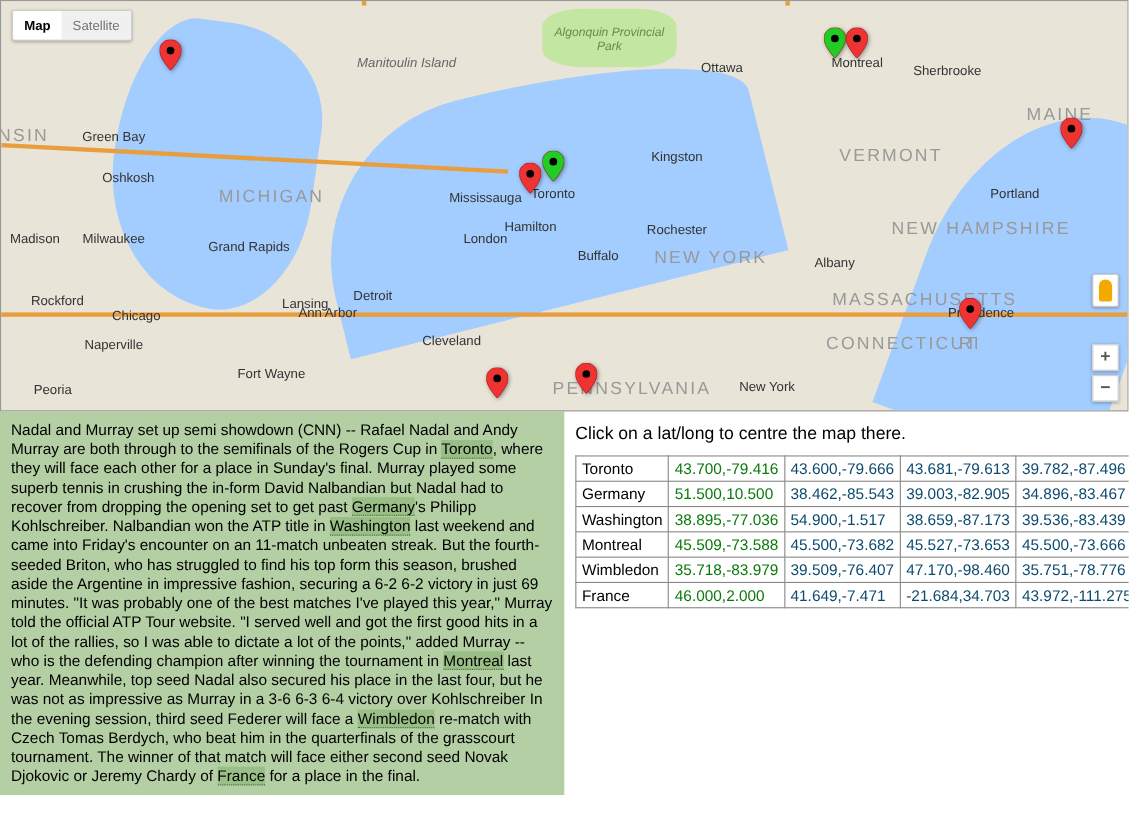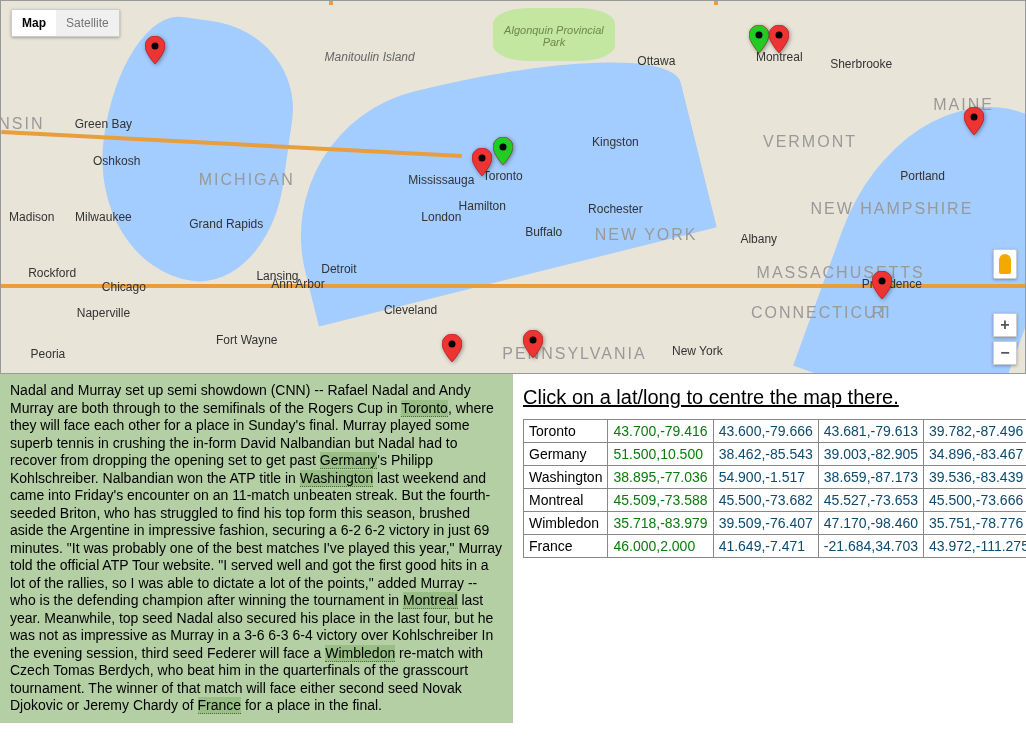--- a/index.html
+++ b/index.html
@@ -28,21 +28,21 @@
   .type-switch .tab:not(.active){ background:#f0f0f0; }
   .pin { position: absolute; width: 20px; height: 28px; transform: translate(-50%,-100%); }
   .pin svg { width: 100%; height: 100%; display: block; filter: drop-shadow(1px 1px 2px rgba(0,0,0,.4)); }
   .map-label { position: absolute; font-size: 12px; color: #666; transform: translate(-50%,-50%); white-space: nowrap; pointer-events:none; }
   .map-label.city { color: #333; }
   .map-label.state { color:#999; font-size: 16px; letter-spacing: 2px; }
   .bottom { display: flex; width: 100%; }
   .article { flex: 1; background: #b4cfa4; padding: 8px 10px; font-size: 14px; line-height: 1.25; }
   .article .hl { background: #99bf86; border-bottom: 1px dotted #4a6b3a; cursor:pointer; }
   .side { width: 50%; padding: 8px 4px 8px 10px; }
-  .side-title { margin: 4px 0 10px 0; font-size: 20px; text-decoration: underline; }
+  .side-title { margin: 4px 0 10px 0; font-size: 16px; }
   table.coords { border-collapse: collapse; width: 100%; font-size: 14px; }
   table.coords td { border: 1px solid #888; padding: 3px 5px; white-space: nowrap; }
   table.coords td.name { color:#000; }
   table.coords td.green { color: #0a7a0a; cursor:pointer; }
   table.coords td.red { color: #0c4a6e; cursor:pointer; }
 </style>
 </head>
 <body>
 
 <div class="map-area">

